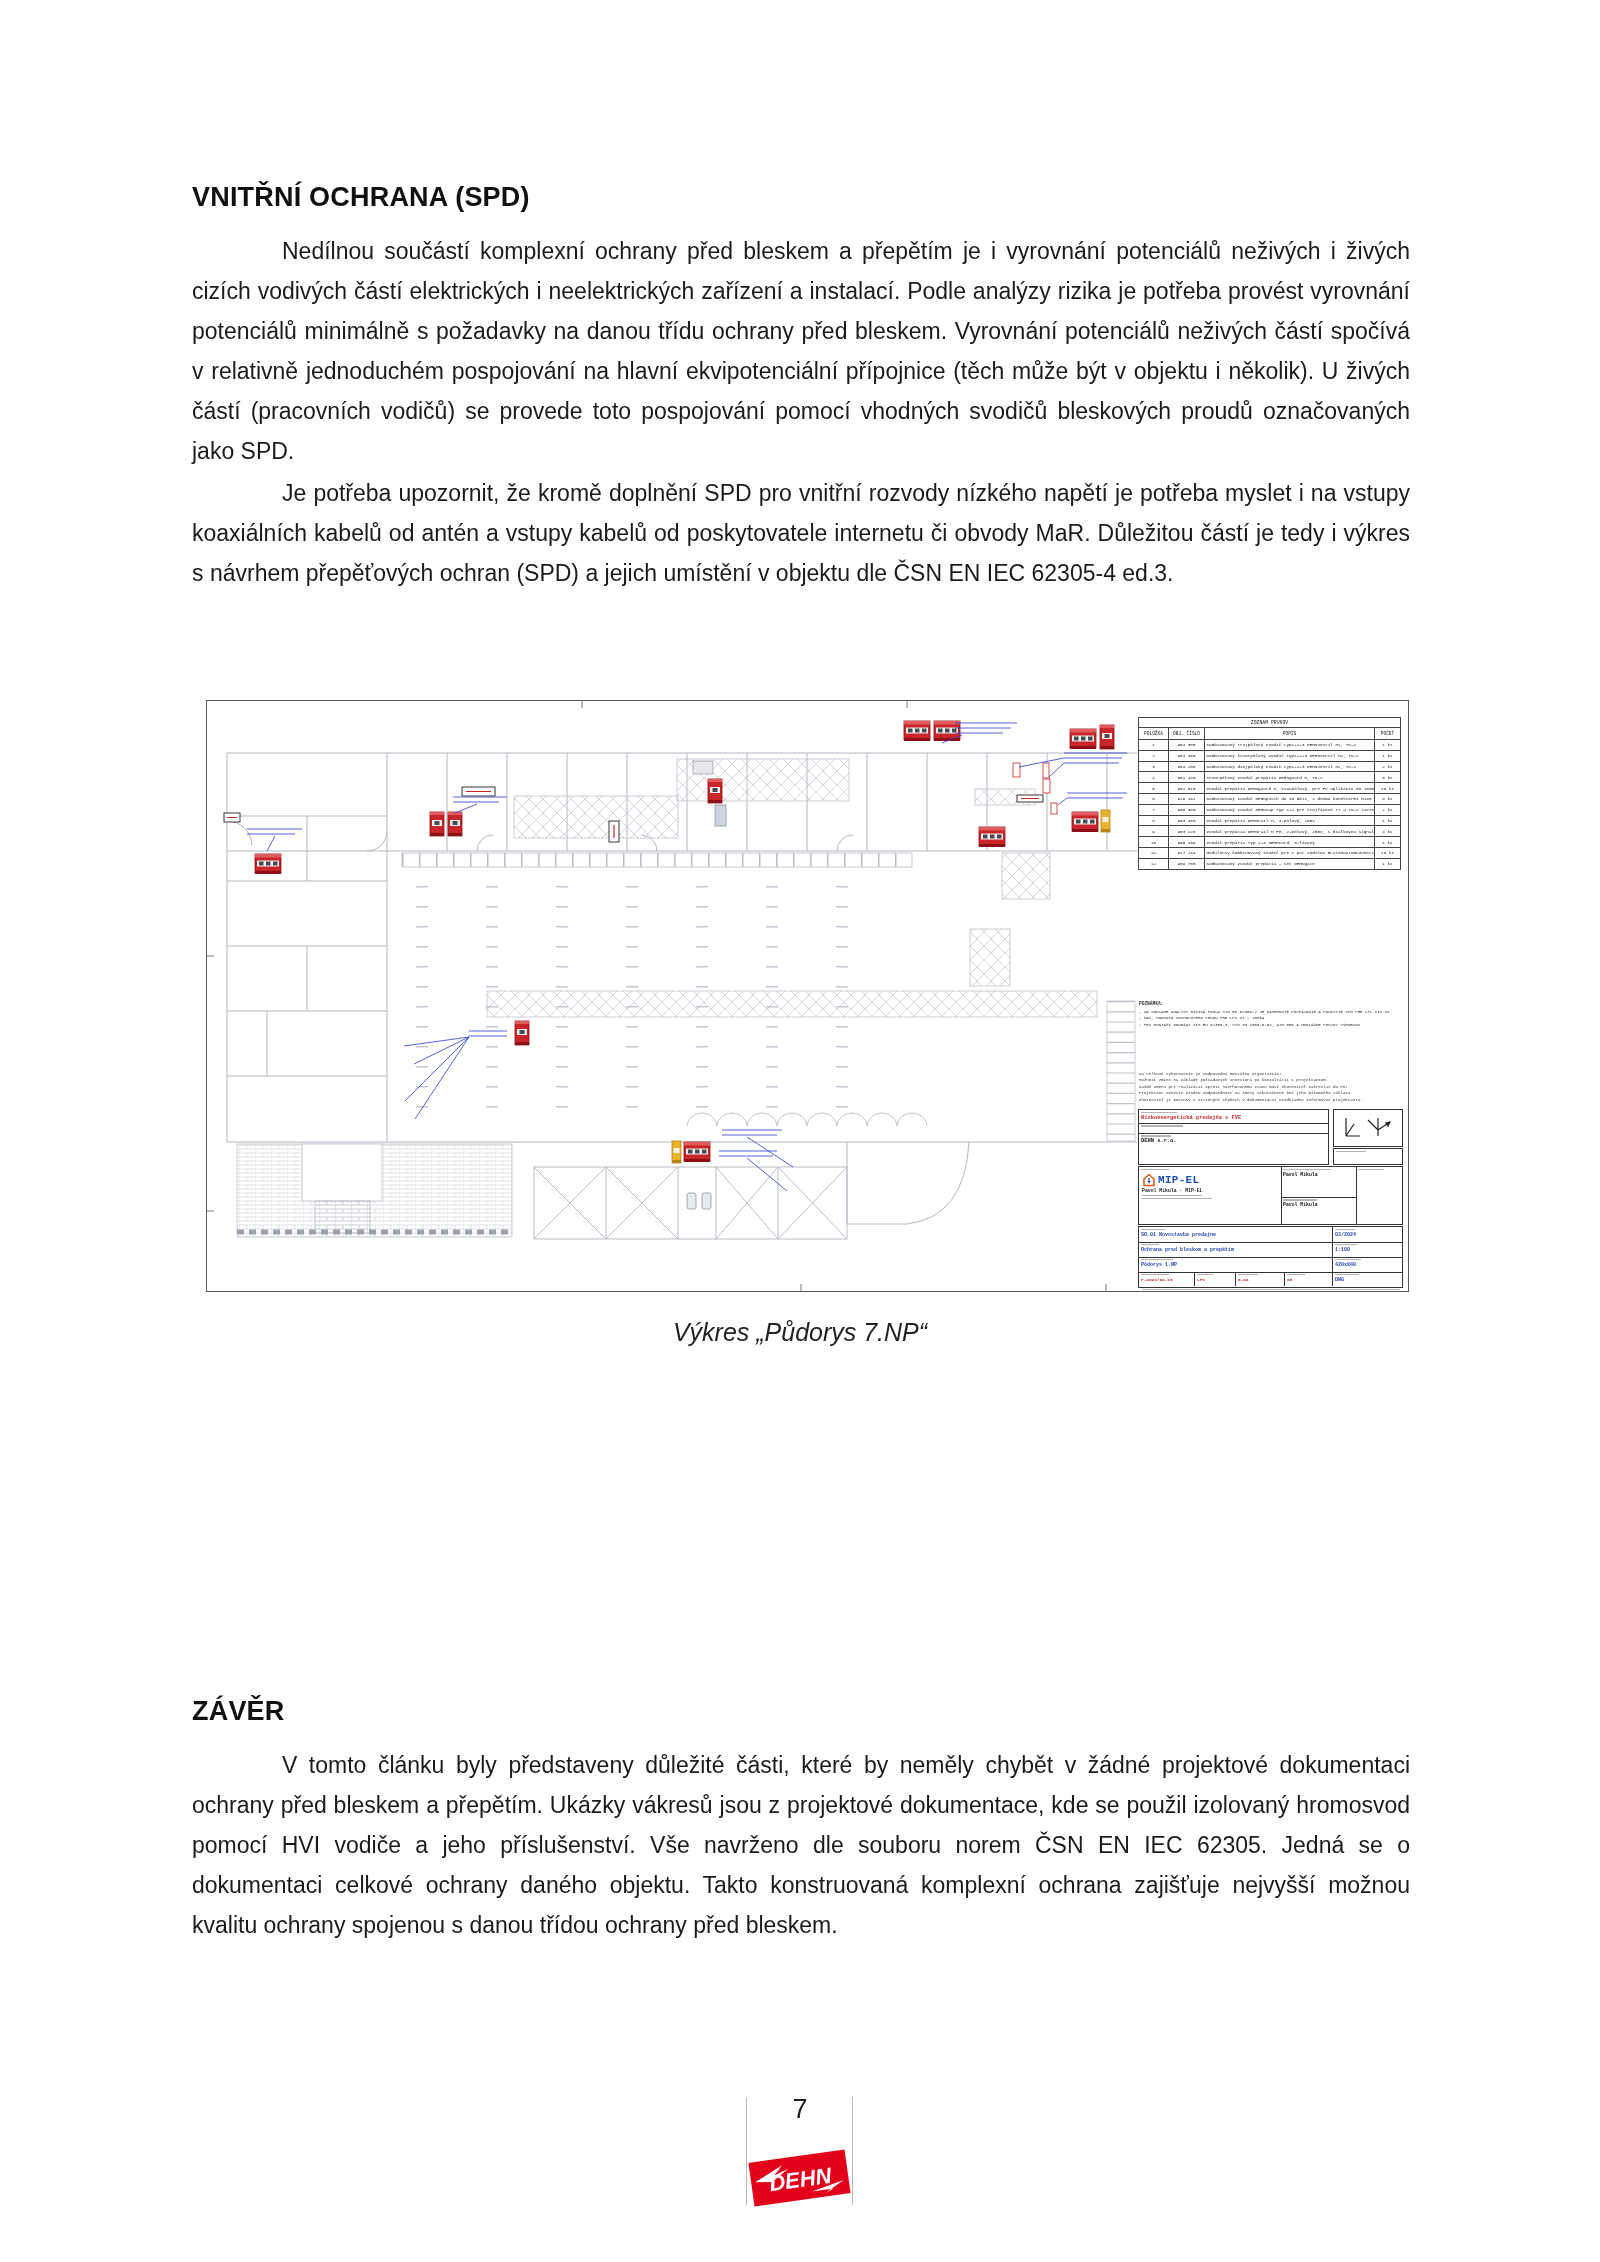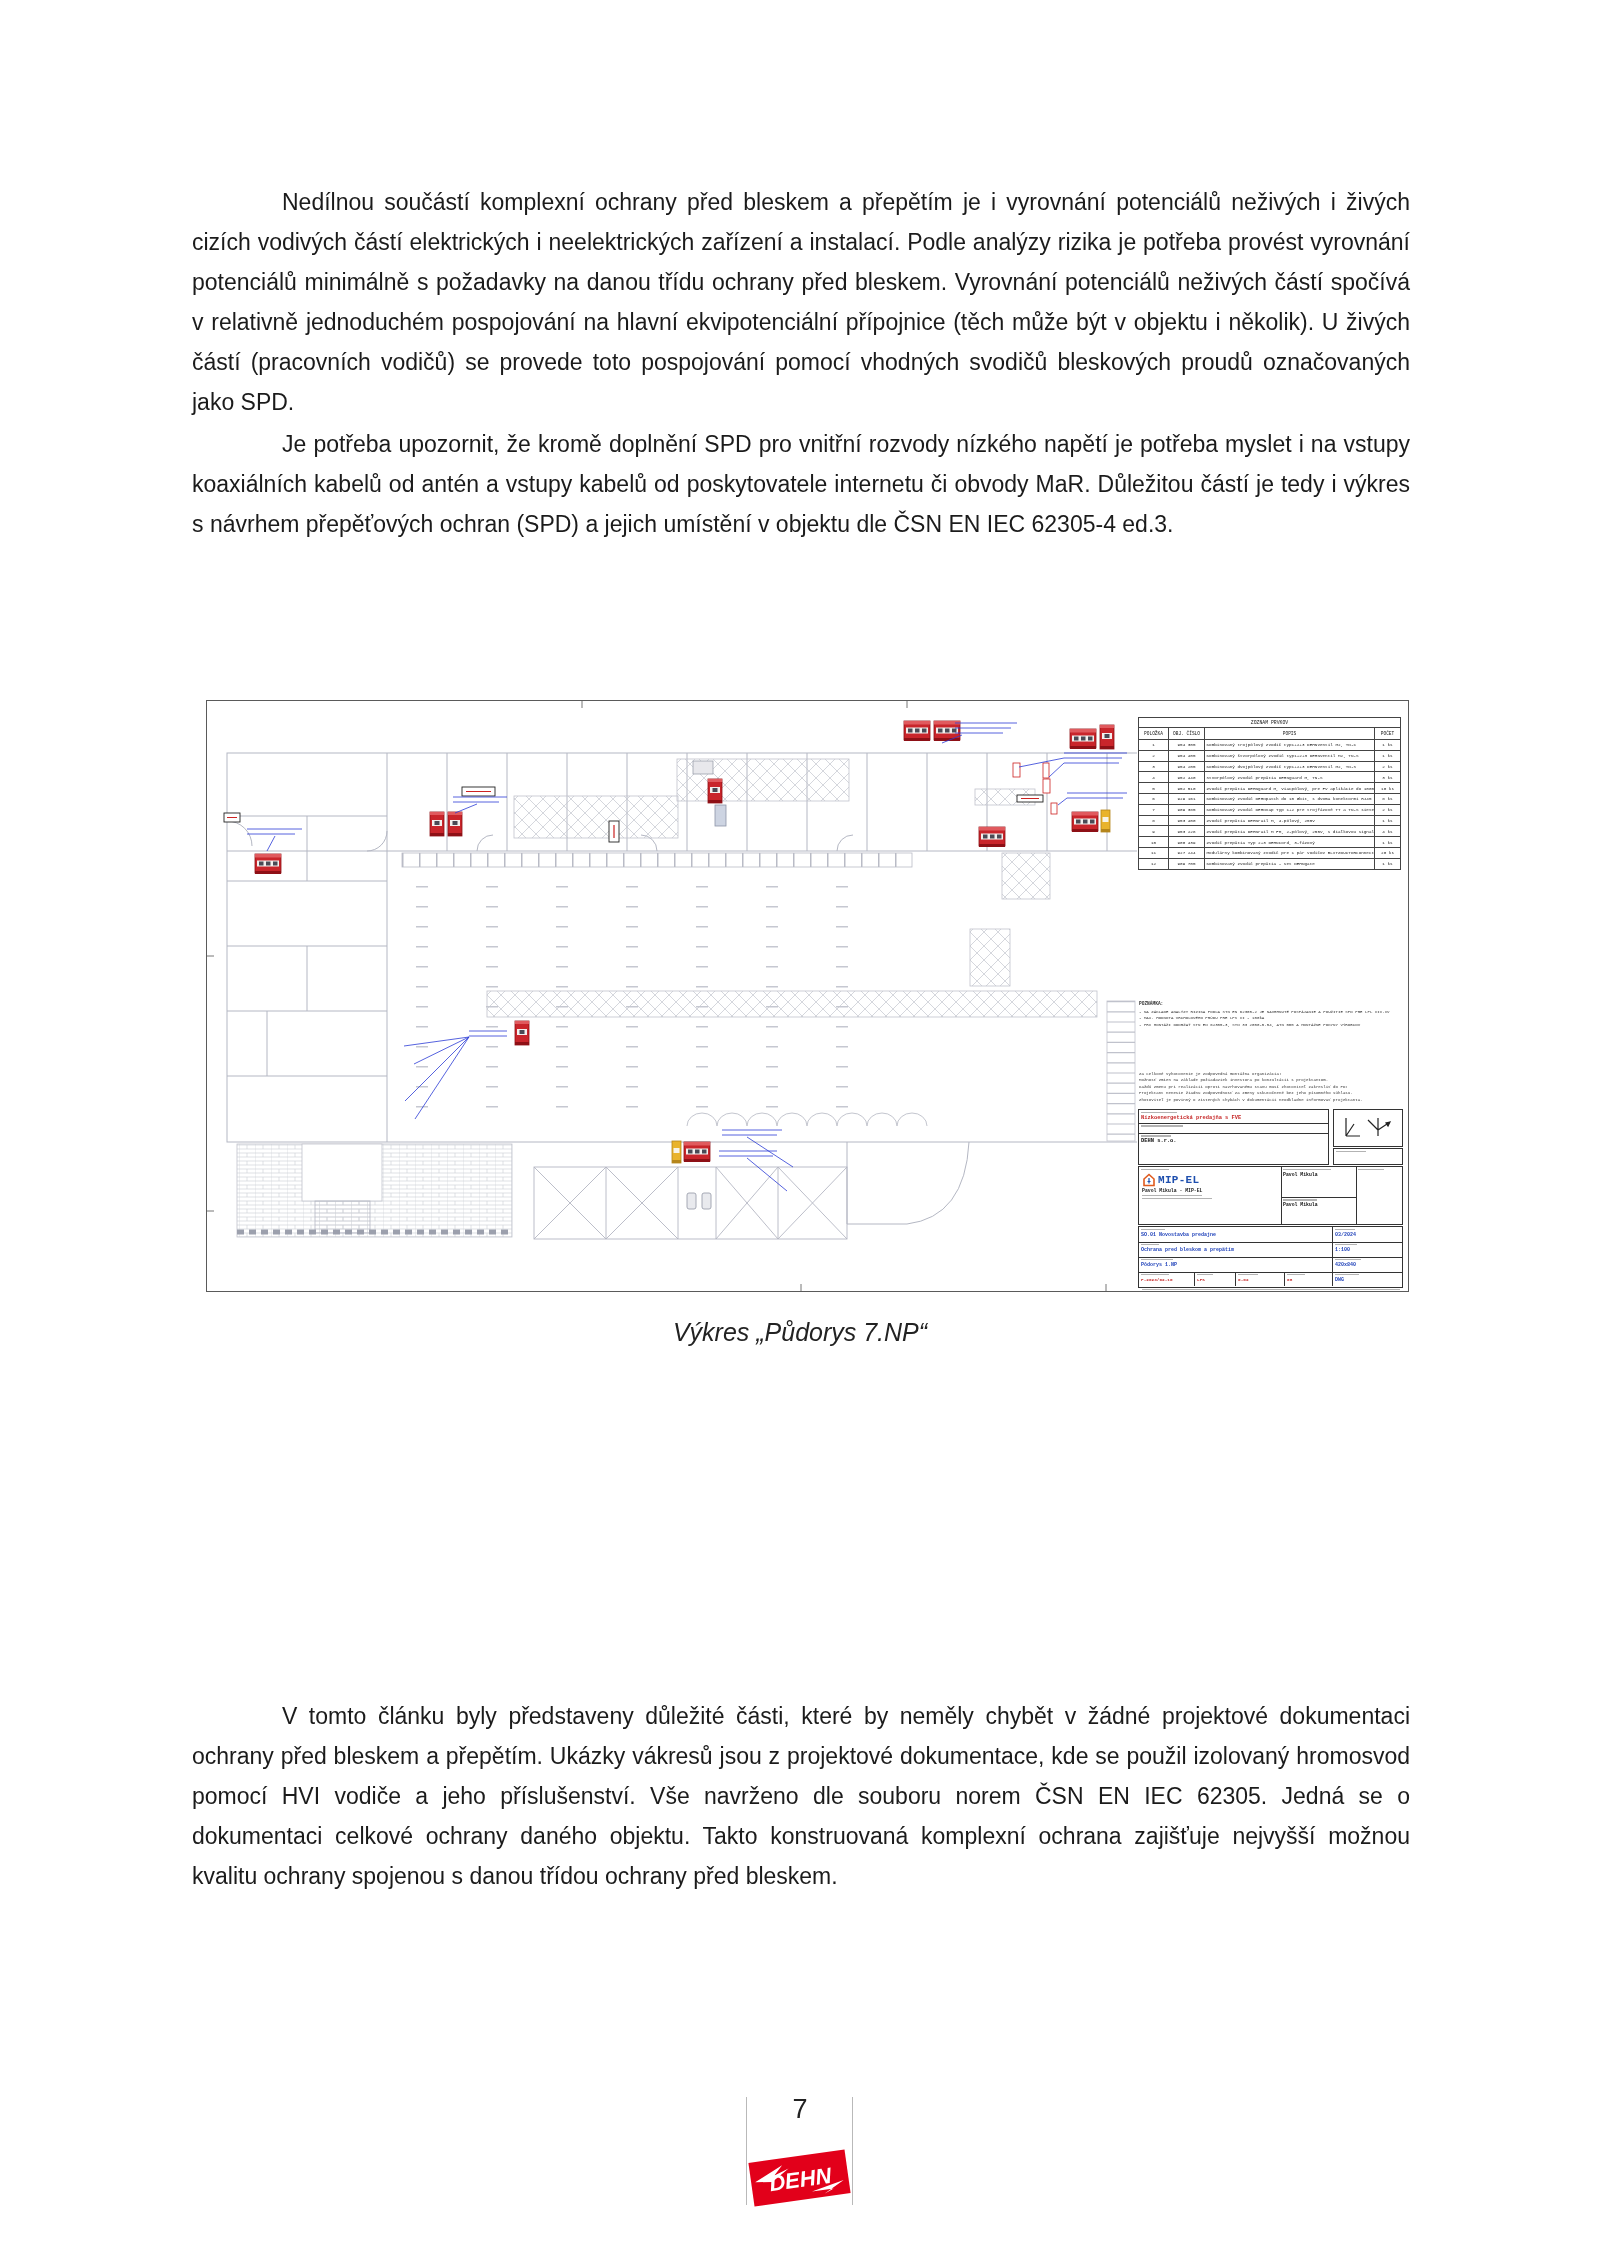--- a/index.html
+++ b/index.html
@@ -33,20 +33,21 @@
   .designer-line{font-size:4.8px;font-weight:bold;color:#222;margin-left:3px;}
   
   .footer-line{position:absolute;top:2097px;width:1px;height:108px;background:#b9b9b9;}
   .page-number{position:absolute;top:2094px;left:0;width:1600px;text-align:center;font-size:27px;color:#222;}
   .dehn-logo{position:absolute;left:742px;top:2136px;}
 </style>
 </head>
 <body>
 
 <div class="textblock" style="top:182px;">
+  <h2 class="doc-heading">VNITŘNÍ OCHRANA (SPD)</h2>
   <p class="doc-para">Nedílnou součástí komplexní ochrany před bleskem a přepětím je i vyrovnání potenciálů neživých i živých cizích vodivých částí elektrických i neelektrických zařízení a instalací. Podle analýzy rizika je potřeba provést vyrovnání potenciálů minimálně s požadavky na danou třídu ochrany před bleskem. Vyrovnání potenciálů neživých částí spočívá v relativně jednoduchém pospojování na hlavní ekvipotenciální přípojnice (těch může být v objektu i několik). U živých částí (pracovních vodičů) se provede toto pospojování pomocí vhodných svodičů bleskových proudů označovaných jako SPD.</p>
   <p class="doc-para">Je potřeba upozornit, že kromě doplnění SPD pro vnitřní rozvody nízkého napětí je potřeba myslet i na vstupy koaxiálních kabelů od antén a vstupy kabelů od poskytovatele internetu či obvody MaR. Důležitou částí je tedy i výkres s návrhem přepěťových ochran (SPD) a jejich umístění v objektu dle ČSN EN IEC 62305-4 ed.3.</p>
 </div>
 
 <div class="drawing-frame">
 
   <svg class="plan-svg" width="930" height="590" viewBox="0 0 930 590">
     <defs>
       <pattern id="xh" width="14" height="14" patternUnits="userSpaceOnUse">
         <path d="M0,0 L14,14 M14,0 L0,14" stroke="#c3c5cf" stroke-width="0.7"></path>
@@ -397,20 +398,21 @@
       <span class="bar" style="width:24px"></span>
       <div class="tb-blue">DWG</div>
     </div>
   </div>
   <span class="bar" style="position:absolute;left:933px;top:586px;width:258px;height:1.2px;"></span>
 </div>
 
 <div class="fig-caption">Výkres „Půdorys 7.NP“</div>
 
 <div class="textblock" style="top:1696px;">
+  <h2 class="doc-heading">ZÁVĚR</h2>
   <p class="doc-para">V tomto článku byly představeny důležité části, které by neměly chybět v žádné projektové dokumentaci ochrany před bleskem a přepětím. Ukázky vákresů jsou z projektové dokumentace, kde se použil izolovaný hromosvod pomocí HVI vodiče a jeho příslušenství. Vše navrženo dle souboru norem ČSN EN IEC 62305. Jedná se o dokumentaci celkové ochrany daného objektu. Takto konstruovaná komplexní ochrana zajišťuje nejvyšší možnou kvalitu ochrany spojenou s danou třídou ochrany před bleskem.</p>
 </div>
 
 <div class="footer-line" style="left:746px;"></div>
 <div class="footer-line" style="left:852px;"></div>
 <div class="page-number">7</div>
 <svg class="dehn-logo" width="116" height="80" viewBox="0 0 116 80">
   <g transform="rotate(-8 58 42)">
     <rect x="9" y="20" width="97" height="44" fill="#e2001a"></rect>
     <path d="M13,40 L42,27 L33,36 L48,31 L30,42 Z" fill="#ffffff"></path>

